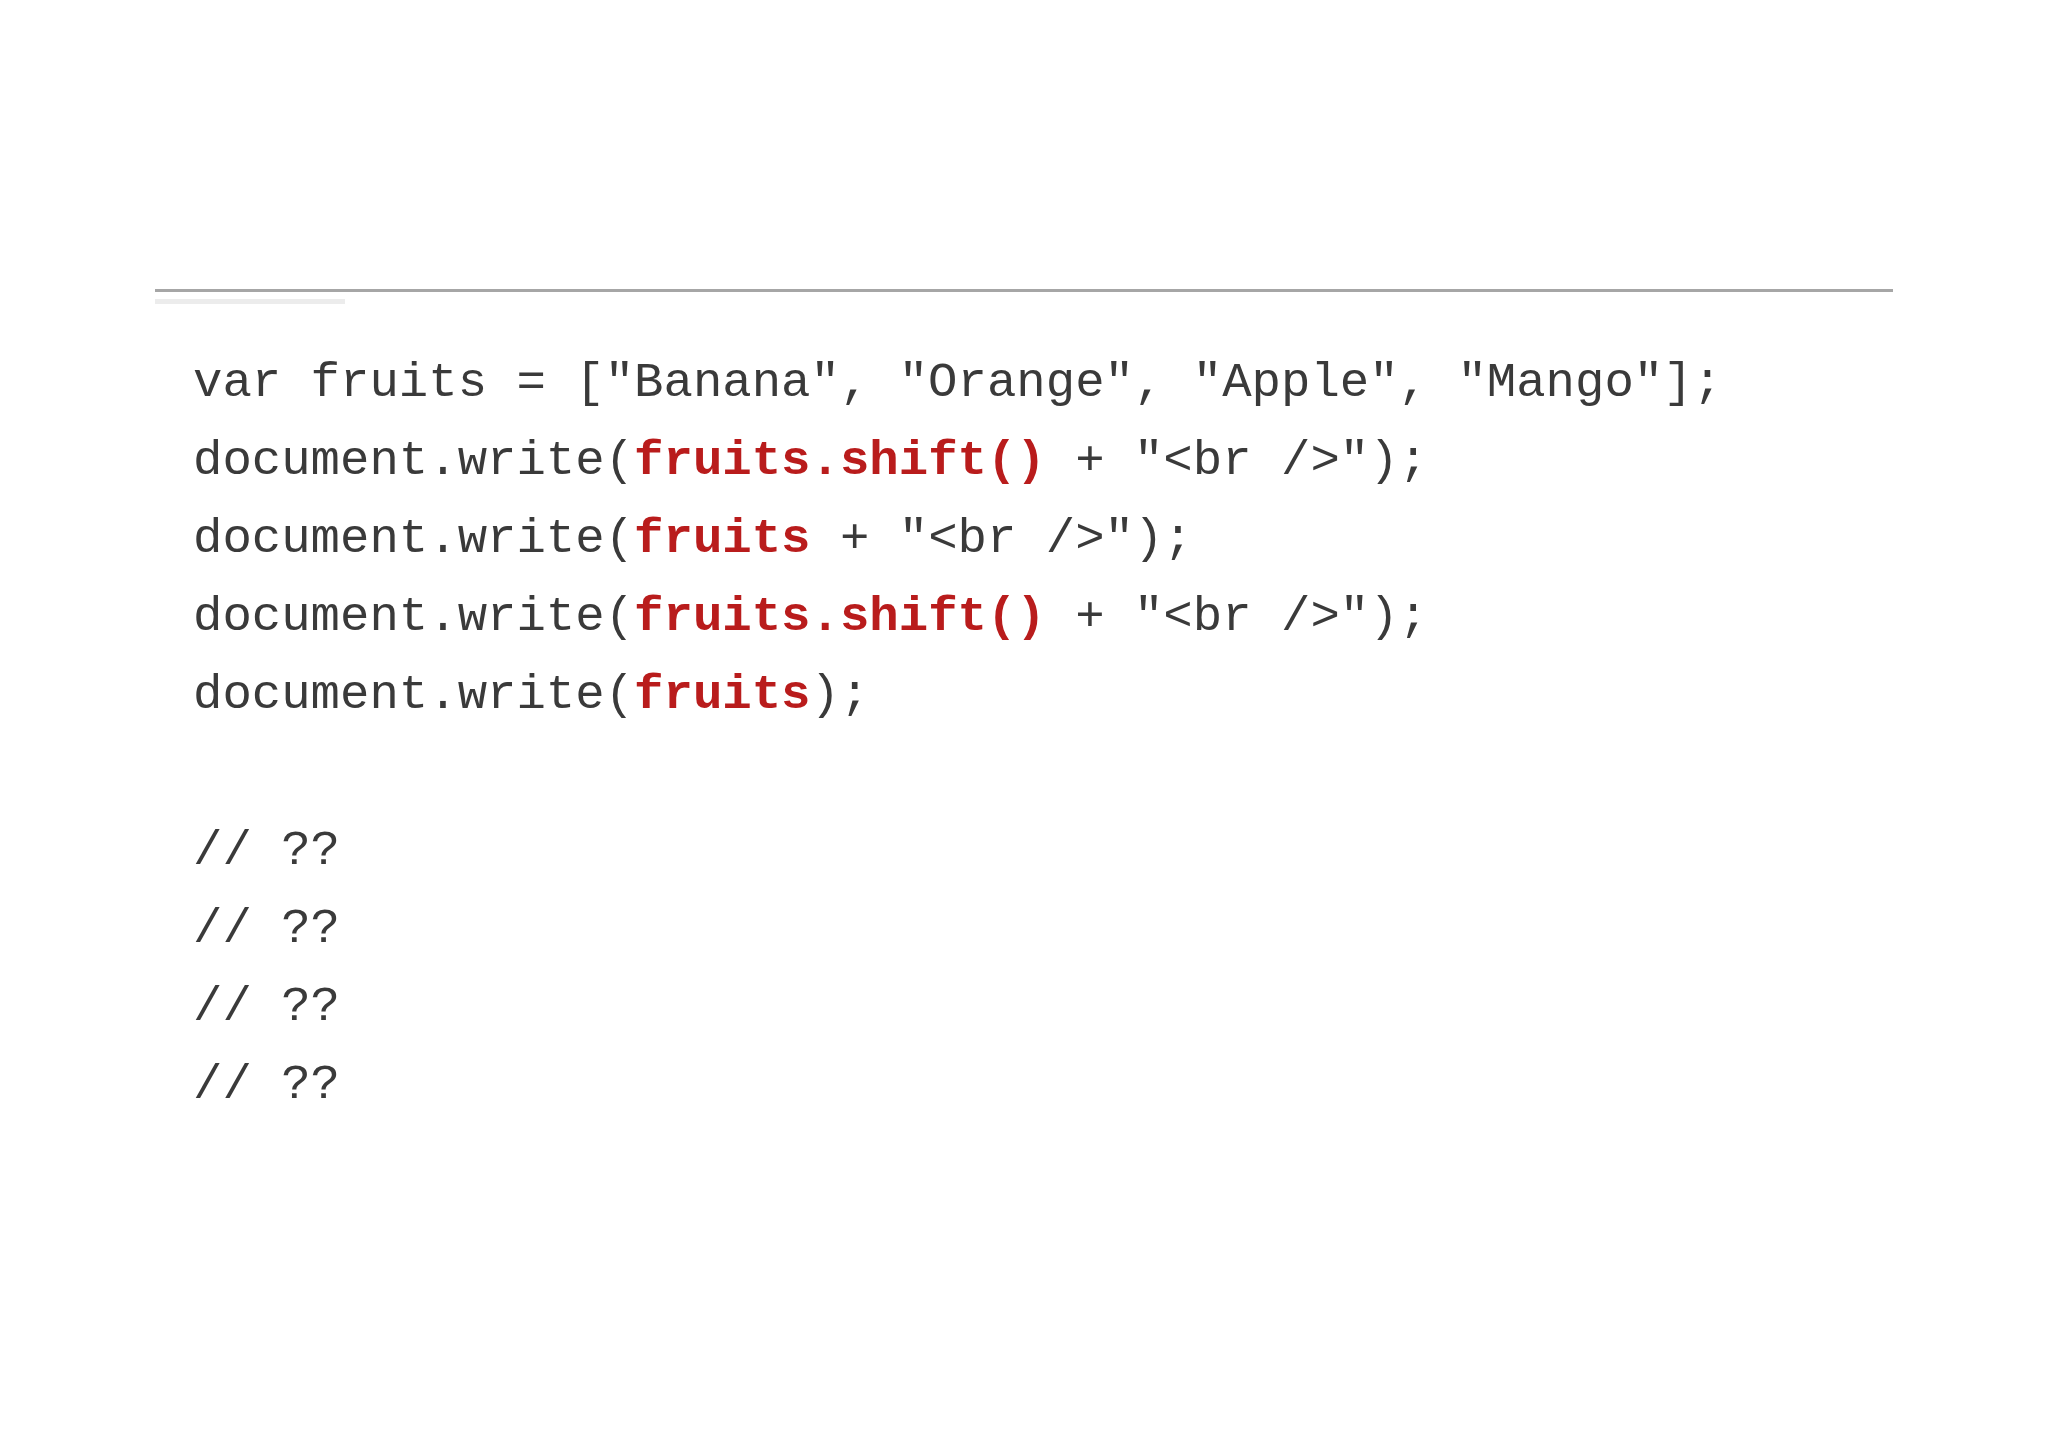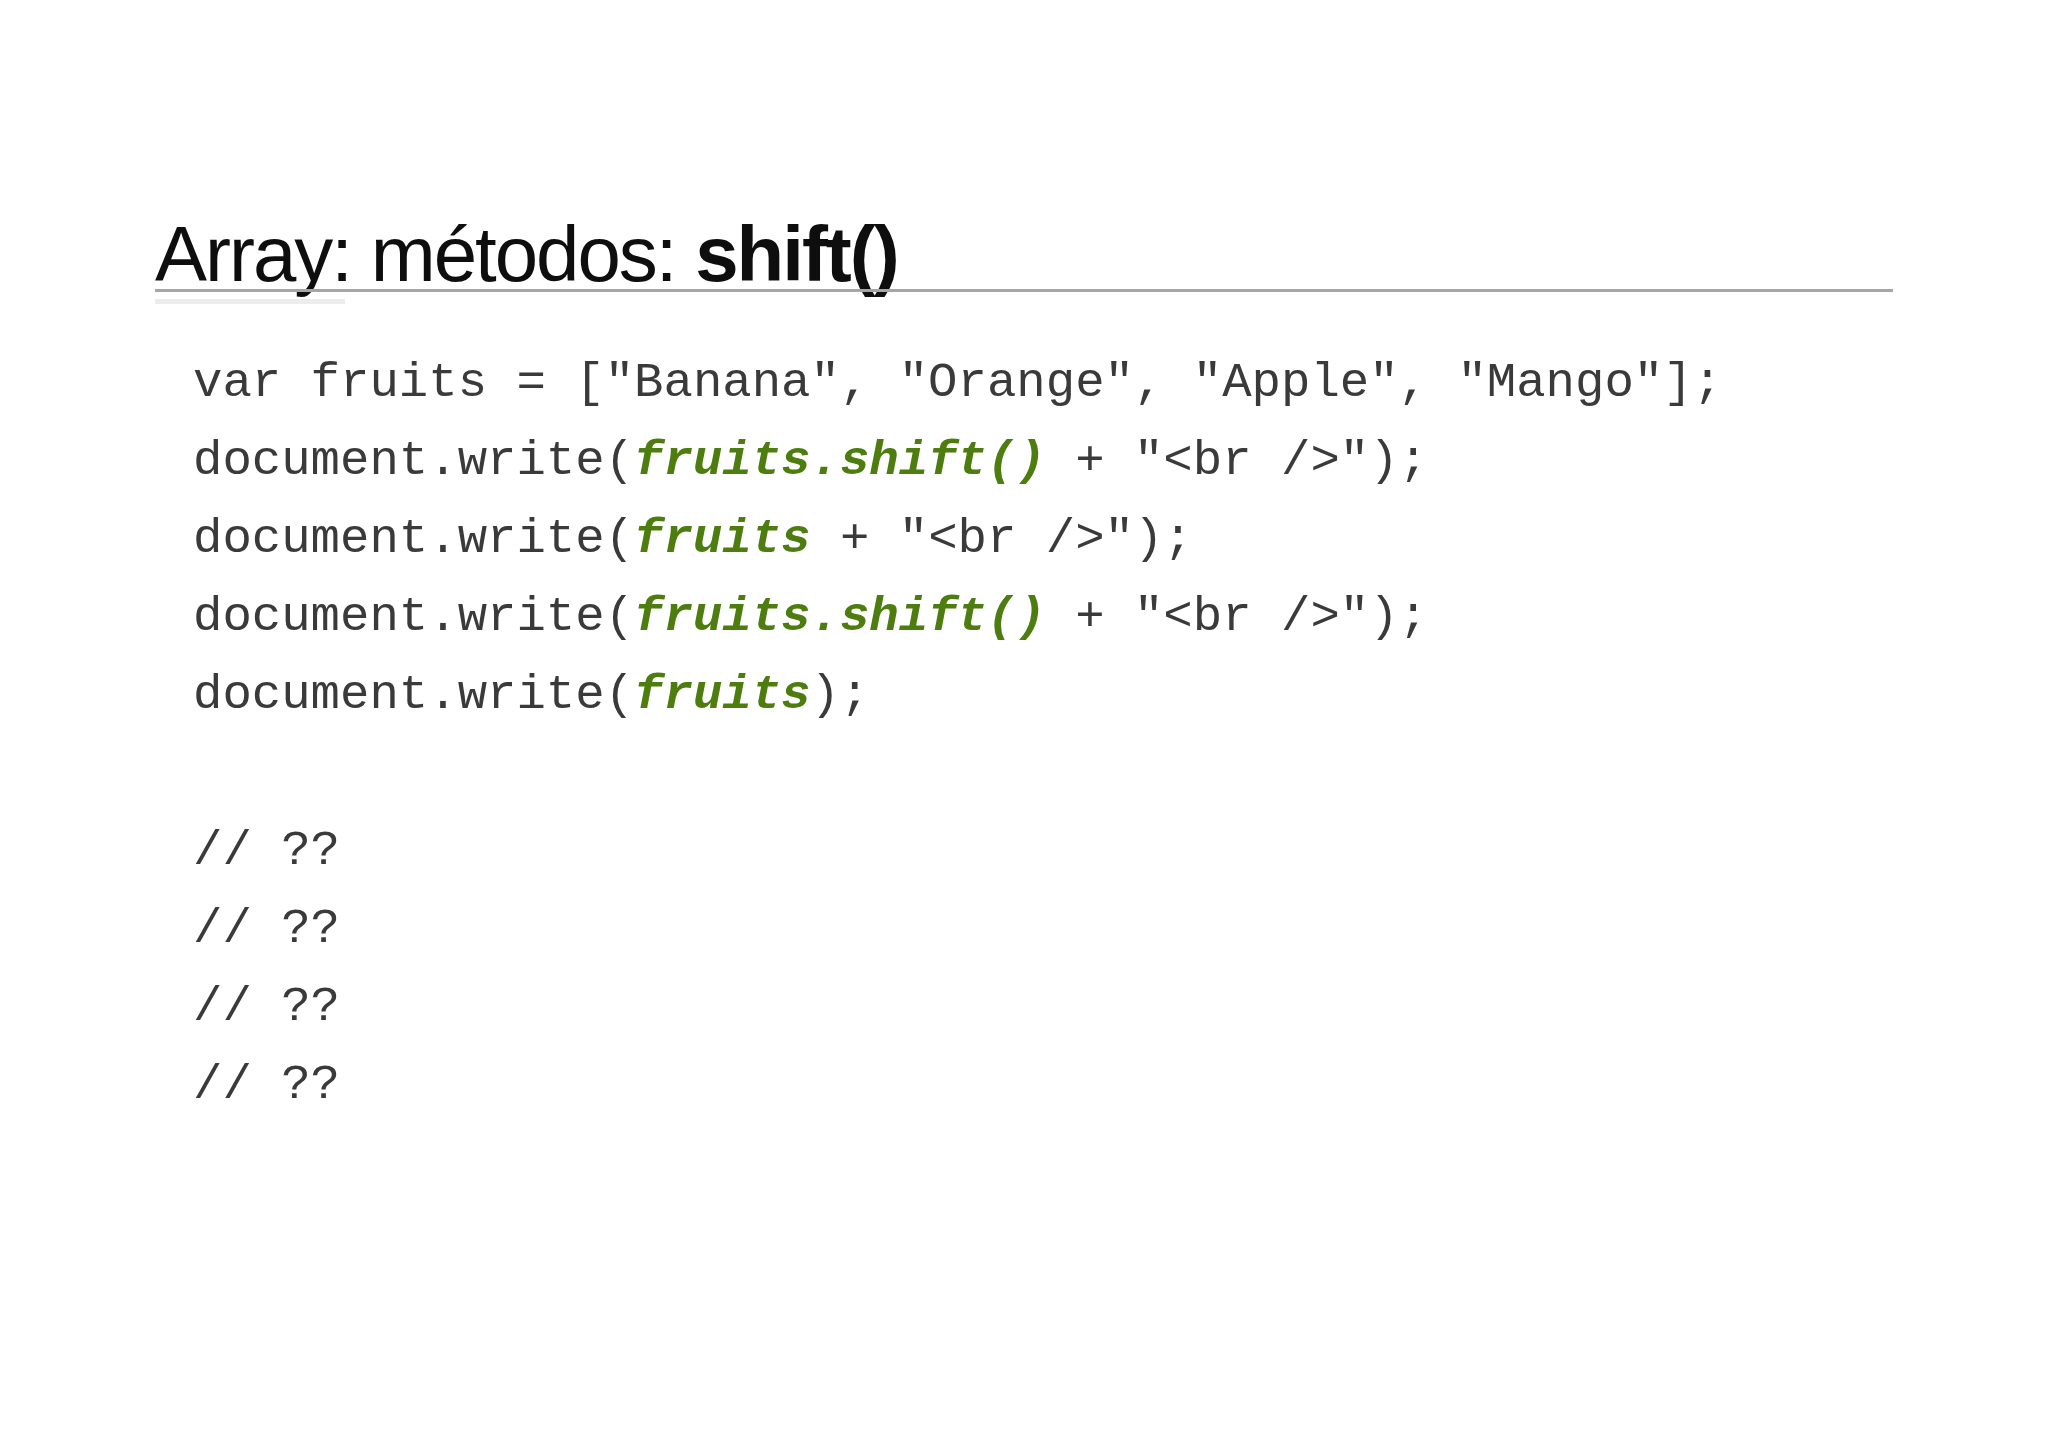--- a/index.html
+++ b/index.html
@@ -57,29 +57,27 @@
     font-size: 49px;
     line-height: 78px;
     color: #3a3a3a;
     white-space: pre;
   }
   .code-line {
     height: 78px;
   }
   .code-line b {
     font-weight: 700;
-    color: #4d7c0f;
-    font-style: italic;
+    color: #b91c1c;
   }
 </style>
 </head>
 <body>
 
 <div class="slide">
 
-  <h1 class="slide-title"><span>Array: métodos: </span><span class="title-bold">shift()</span></h1>
 
   <div class="divider"></div>
   <div class="divider-shadow"></div>
 
   <div class="code-block"><div class="code-line"><span>var fruits = ["Banana", "Orange", "Apple", "Mango"];</span></div><div class="code-line"><span>document.write(</span><b>fruits.shift()</b><span> + "&lt;br /&gt;");</span></div><div class="code-line"><span>document.write(</span><b>fruits</b><span> + "&lt;br /&gt;");</span></div><div class="code-line"><span>document.write(</span><b>fruits.shift()</b><span> + "&lt;br /&gt;");</span></div><div class="code-line"><span>document.write(</span><b>fruits</b><span>);</span></div><div class="code-line">&nbsp;</div><div class="code-line"><span>// ??</span></div><div class="code-line"><span>// ??</span></div><div class="code-line"><span>// ??</span></div><div class="code-line"><span>// ??</span></div></div>
 
 </div>
 
 </body></html>

